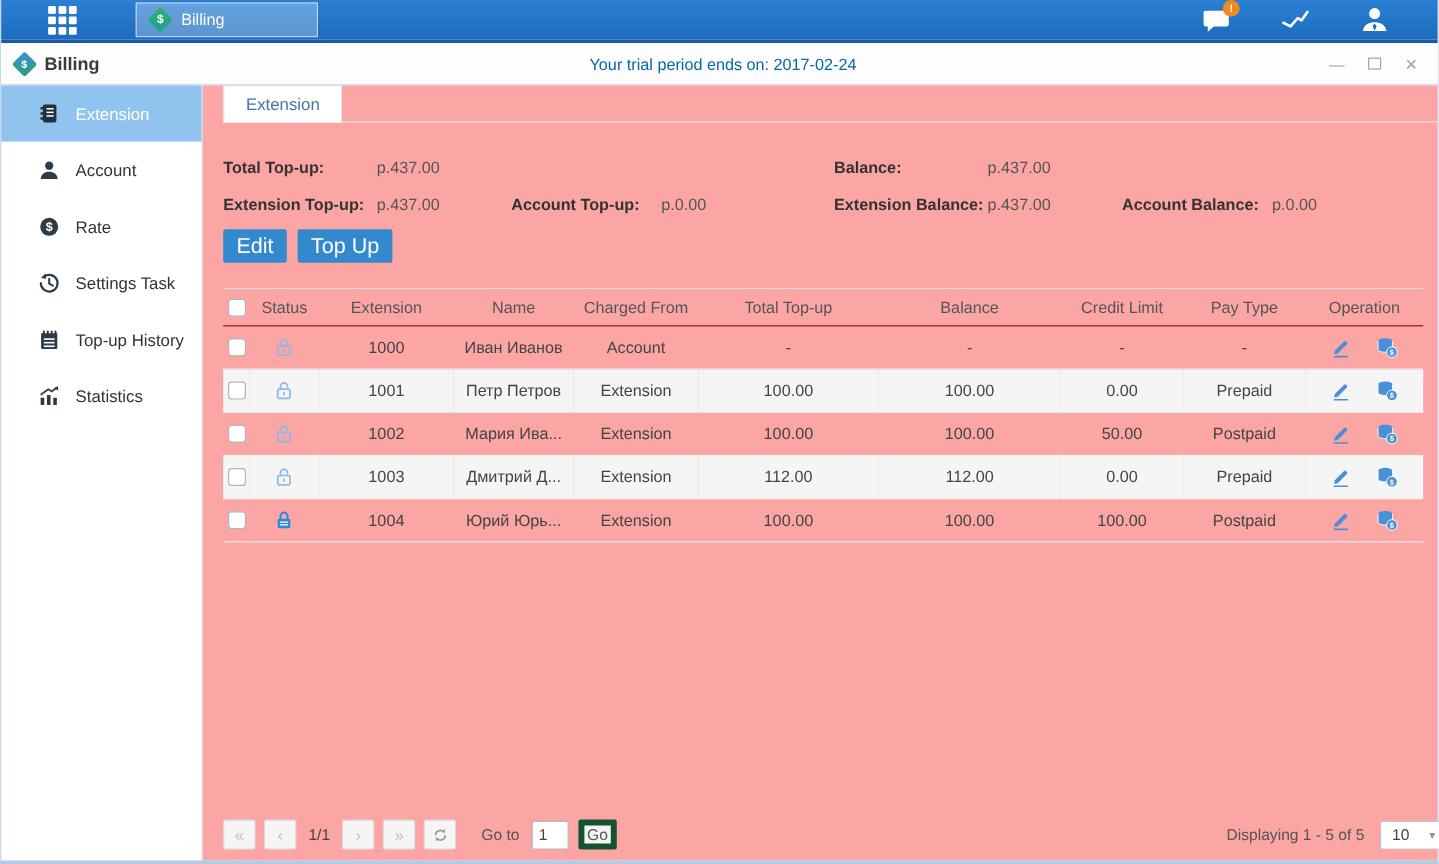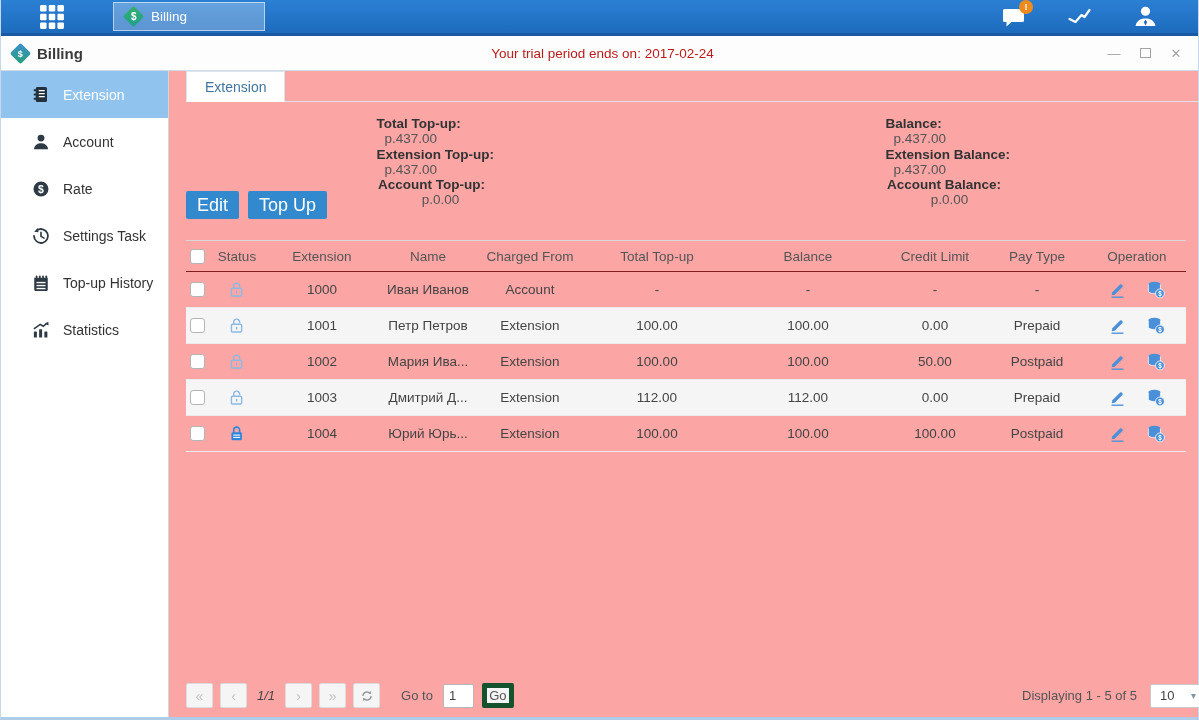--- a/index.html
+++ b/index.html
@@ -14,21 +14,21 @@
   .diamond::after { content:"$"; transform:rotate(-45deg); color:#fff; font-weight:bold; font-size:10px; }
   .topbar-right { position:absolute; right:38px; top:0; height:33px; display:flex; align-items:center; gap:36px; }
   .tb-icon { position:relative; width:30px; height:26px; display:flex; align-items:center; justify-content:center; cursor:pointer; }
   .badge { position:absolute; top:-4px; right:-5px; min-width:14px; height:14px; background:#ef8b1d; border-radius:50%; color:#fff; font-size:9px; font-weight:bold; display:flex; align-items:center; justify-content:center; }
 
   
   .titlebar { height:35px; background:#fdfdfd; border-bottom:1px solid #cfdde9; display:flex; align-items:center; position:relative; flex:0 0 auto; }
   .title-icon { margin-left:12px; width:15px; height:15px; transform:rotate(45deg); background:linear-gradient(135deg,#3a8fd0,#28a07a); border-radius:2px; display:inline-flex; align-items:center; justify-content:center; }
   .title-icon::after { content:"$"; transform:rotate(-45deg); color:#fff; font-weight:bold; font-size:9px; }
   .win-title { margin-left:9px; font-size:15px; font-weight:bold; color:#3a3a3a; }
-  .trial { position:absolute; left:6px; right:0; text-align:center; color:#b91c1c; font-size:13.5px; pointer-events:none; }
+  .trial { position:absolute; left:6px; right:0; text-align:center; color:#0369a1; font-size:13.5px; pointer-events:none; }
   .win-controls { position:absolute; right:14px; display:flex; align-items:center; gap:15px; color:#a3a3a3; }
   .win-controls .wc { width:16px; height:16px; display:flex; align-items:center; justify-content:center; font-size:13px; cursor:pointer; }
   .wc-max { width:11px; height:10px; border:1px solid #a3a3a3; }
 
   
   .body { flex:1; display:flex; min-height:0; background:#fca5a5; }
   .sidebar { width:168px; flex:0 0 auto; border-right:1px solid #d5d5d5; background:#fff; }
   .side-item { height:47px; display:flex; align-items:center; padding-left:31px; gap:13px; font-size:14px; color:#333; cursor:pointer; }
   .side-item svg { flex:0 0 auto; color:#2e3a45; }
   .side-item.active { background:#90c4ef; color:#fff; }
@@ -37,21 +37,21 @@
   .main { flex:1; display:flex; flex-direction:column; min-height:0; padding:0 0 0 0; }
   .panel { flex:1; display:flex; flex-direction:column; min-height:0; margin-right:13px; border-right:1px solid #e4e4e4; padding-left:17px; }
 
   
   .tabstrip { height:31px; border-bottom:1px solid #dde3ea; display:flex; flex:0 0 auto; }
   .tab { min-width:88px; padding:0 18px; display:flex; align-items:center; justify-content:center; font-size:14px; color:#41759f; background:#fff; border:1px solid #dde3ea; border-bottom:1px solid #fff; margin-bottom:-1px; cursor:pointer; }
 
   
   .summary { display:flex; margin-top:14px; font-size:13.5px; flex:0 0 auto; }
   .summary .half { width:509px; flex:0 0 auto; }
-  .srow { display:flex; height:31px; align-items:center;flex-direction:column; }
+  .srow { display:flex; height:31px; align-items:flex-end; }
   .slabel { width:128px; font-weight:bold; color:#333; flex:0 0 auto; }
   .sval { width:112px; color:#555; flex:0 0 auto; }
   .slabel2 { width:125px; font-weight:bold; color:#333; flex:0 0 auto; }
   .sval2 { color:#555; }
 
   
   .actions { margin-top:13px; display:flex; gap:9px; flex:0 0 auto; }
   .btn { height:28px; background:#3389cd; color:#fff; border:none; border-radius:2px; font-size:18px; padding:0 11px; cursor:pointer; font-family:inherit; }
 
   
@@ -65,21 +65,21 @@
   .lock svg { vertical-align:middle; }
   .lock .ic-open, .lock .ic-closed { display:none; }
   .lock.unlocked .ic-open { display:inline; }
   .lock.locked .ic-closed { display:inline; }
   .op-cell { display:flex; align-items:center; justify-content:center; gap:19px; height:35px; }
   .op-ic { cursor:pointer; display:inline-flex; }
 
   
   .pagination { margin-top:auto; padding:0 0 9px 0; display:flex; align-items:center; font-size:13px; color:#555; flex:0 0 auto; }
   .pg-btn { width:27px; height:25px; background:#f5f5f5; border:1px solid #dcdcdc; border-radius:2px; display:inline-flex; align-items:center; justify-content:center; color:#c2c2c2; font-size:14px; cursor:pointer; margin-right:7px; }
-  .pg-ind { margin:0 10px 0 3px; color:#444;font-style:italic; }
+  .pg-ind { margin:0 10px 0 3px; color:#444; }
   .goto-label { margin:0 10px 0 14px; }
   .goto-input { width:31px; height:24px; border:1px solid #b8b8b8; border-radius:2px; font-size:13px; padding:0 5px; font-family:inherit; color:#444; }
   .go-btn { margin-left:8px; width:32px; height:25px; background:#f5f5f5; border:5px solid #14532d; border-radius:2px; color:#555; font-size:13px; cursor:pointer; font-family:inherit; }
   .pg-right { margin-left:auto; display:flex; align-items:center; gap:13px; }
   .page-size { width:54px; height:24px; border:1px solid #c8c8c8; border-radius:2px; background:#fff; display:flex; align-items:center; justify-content:space-between; padding:0 7px 0 9px; color:#444; cursor:pointer; }
   .caret { color:#8296aa; font-size:10px; }
 </style>
 </head>
 <body>
 

